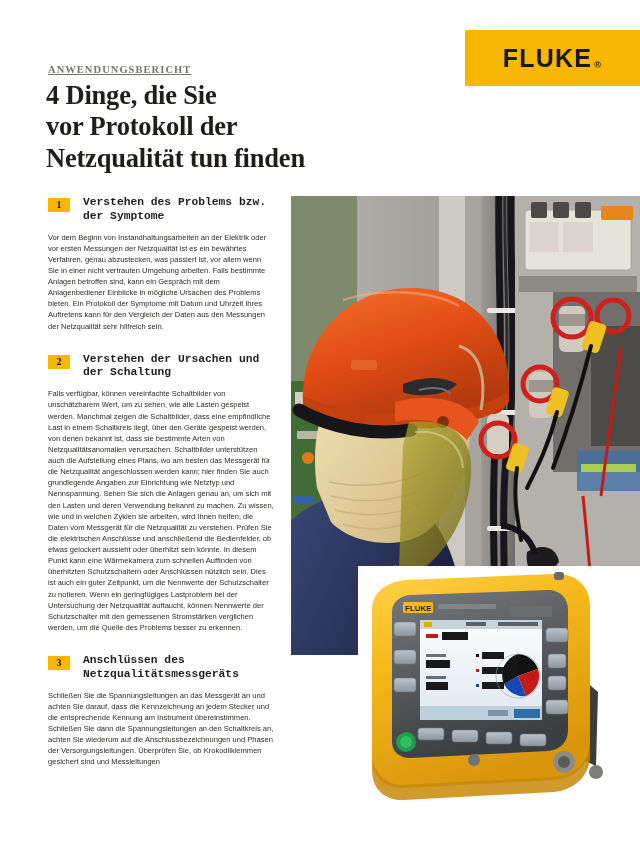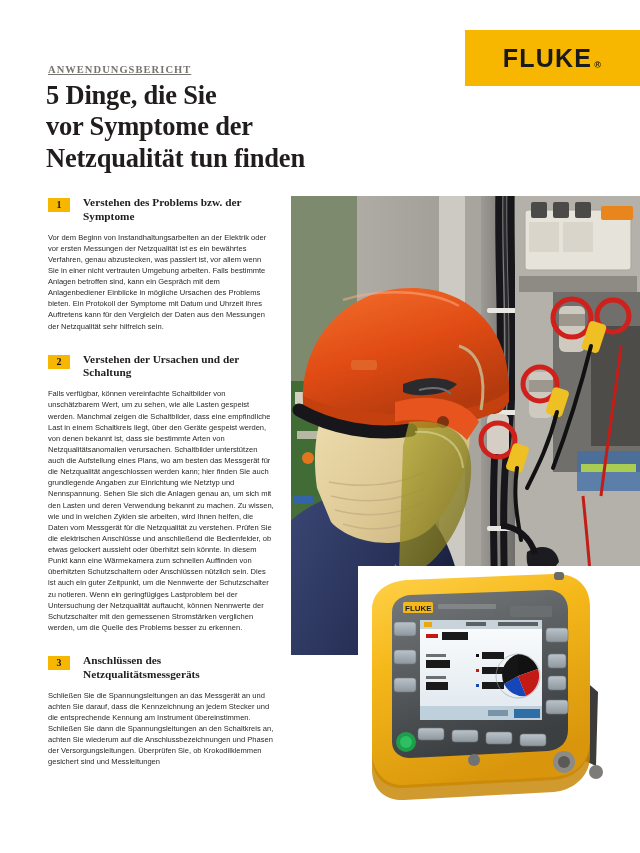--- a/index.html
+++ b/index.html
@@ -94,21 +94,21 @@
     color: #141414;
     font-family: "Liberation Serif", "DejaVu Serif", serif;
     font-weight: bold;
     font-size: 10px;
     line-height: 14px;
     text-align: center;
     margin-top: 2px;
   }
   .section-title {
     margin-left: 13px;
-    font-family: Liberation Serif, serif;
+    font-family: Liberation Mono, monospace;
     font-weight: bold;
     font-size: 11.3px;
     line-height: 1.22;
     color: #201d1c;
   }
   .body-text {
     font-family: "Liberation Sans", "DejaVu Sans", sans-serif;
     font-size: 7.55px;
     line-height: 1.475;
     color: #2b2927;
@@ -145,22 +145,22 @@
 <div id="brand-logo">
   <div class="wordmark">
     <span>FLUKE</span>
     <span class="reg">®</span>
   </div>
 </div>
 
 <div id="kicker">ANWENDUNGSBERICHT</div>
 
 <div id="page-title">
-  <div>5 Dinge, die Sie</div>
-  <div>vor Symptome der</div>
+  <div>4 Dinge, die Sie</div>
+  <div>vor Protokoll der</div>
   <div>Netzqualität tun finden</div>
 </div>
 
 <div id="left-column">
 
   <div class="section">
     <div class="section-head">
       <div class="badge">1</div>
       <div class="section-title">Verstehen des Problems bzw. der Symptome</div>
     </div>

